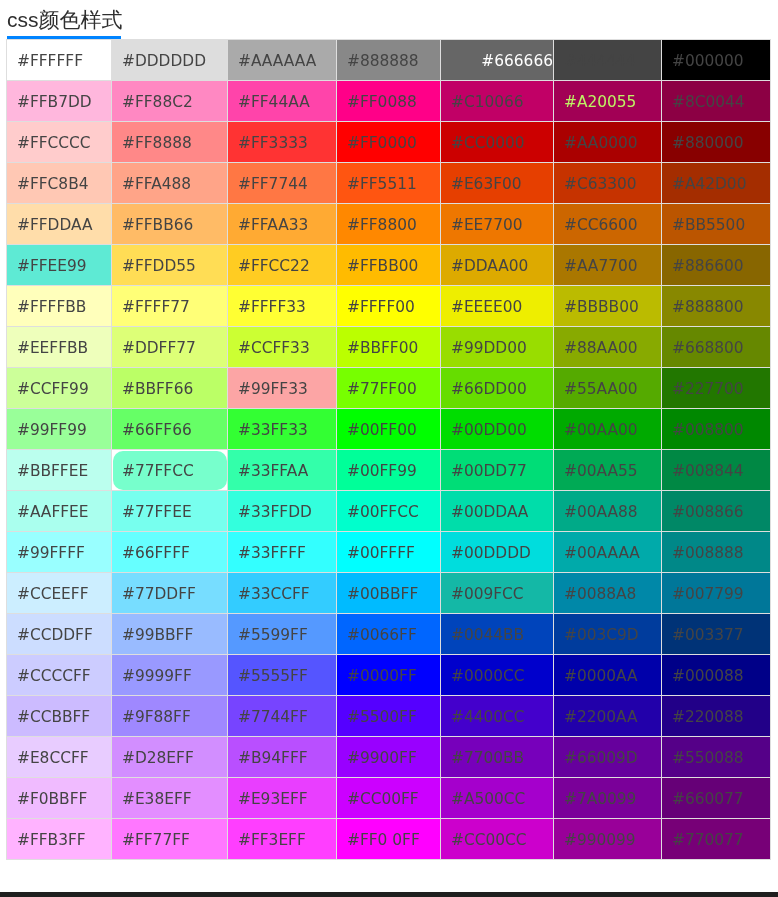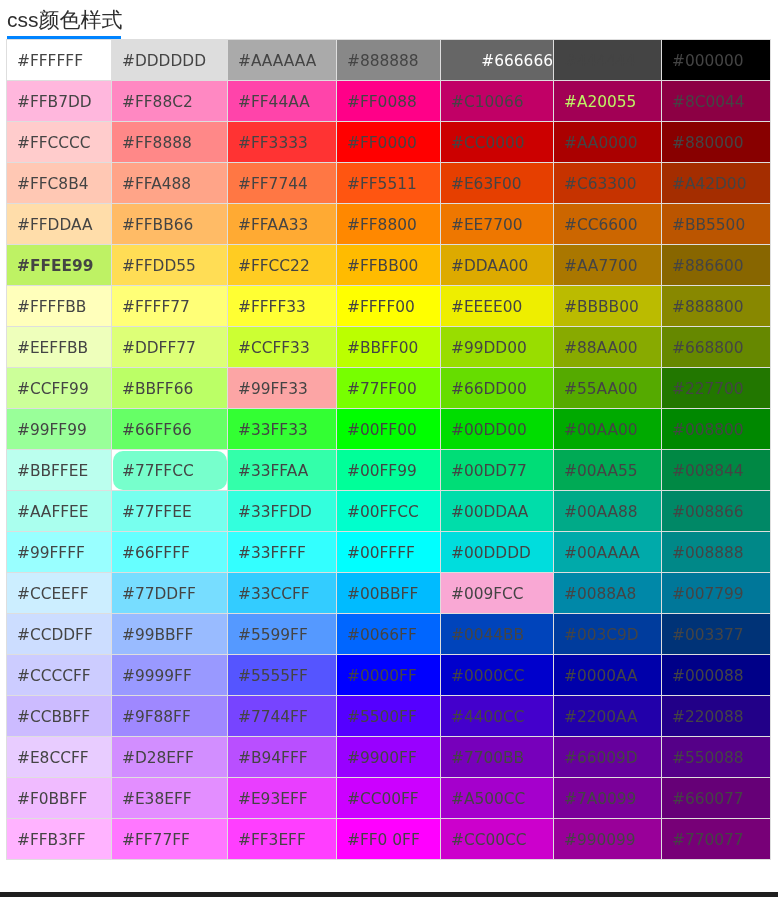--- a/index.html
+++ b/index.html
@@ -112,21 +112,21 @@
         <tr>
           <td style="background-color: rgb(255, 221, 170); color: rgb(68, 68, 68); border-color: rgb(222, 222, 222);">#FFDDAA</td>
           <td style="background-color: rgb(255, 187, 102); color: rgb(68, 68, 68); border-color: rgb(222, 222, 222);">#FFBB66</td>
           <td style="background-color: rgb(255, 170, 51); color: rgb(68, 68, 68); border-color: rgb(222, 222, 222);">#FFAA33</td>
           <td style="background-color: rgb(255, 136, 0); color: rgb(68, 68, 68); border-color: rgb(222, 222, 222);">#FF8800</td>
           <td style="background-color: rgb(238, 119, 0); color: rgb(68, 68, 68); border-color: rgb(222, 222, 222);">#EE7700</td>
           <td style="background-color: rgb(204, 102, 0); color: rgb(68, 68, 68); border-color: rgb(222, 222, 222);">#CC6600</td>
           <td style="background-color: rgb(187, 85, 0); color: rgb(68, 68, 68); border-color: rgb(222, 222, 222);">#BB5500</td>
         </tr>
         <tr>
-          <td style="background-color: #bef264; color: rgb(68, 68, 68); border-color: rgb(222, 222, 222); font-weight: bold;">#FFEE99</td>
+          <td style="background-color: #5eead4; color: rgb(68, 68, 68); border-color: rgb(222, 222, 222);">#FFEE99</td>
           <td style="background-color: rgb(255, 221, 85); color: rgb(68, 68, 68); border-color: rgb(222, 222, 222);">#FFDD55</td>
           <td style="background-color: rgb(255, 204, 34); color: rgb(68, 68, 68); border-color: rgb(222, 222, 222);">#FFCC22</td>
           <td style="background-color: rgb(255, 187, 0); color: rgb(68, 68, 68); border-color: rgb(222, 222, 222);">#FFBB00</td>
           <td style="background-color: rgb(221, 170, 0); color: rgb(68, 68, 68); border-color: rgb(222, 222, 222);">#DDAA00</td>
           <td style="background-color: rgb(170, 119, 0); color: rgb(68, 68, 68); border-color: rgb(222, 222, 222);">#AA7700</td>
           <td style="background-color: rgb(136, 102, 0); color: rgb(68, 68, 68); border-color: rgb(222, 222, 222);">#886600</td>
         </tr>
         <tr>
           <td style="background-color: rgb(255, 255, 187); color: rgb(68, 68, 68); border-color: rgb(222, 222, 222);">#FFFFBB</td>
           <td style="background-color: rgb(255, 255, 119); color: rgb(68, 68, 68); border-color: rgb(222, 222, 222);">#FFFF77</td>
@@ -188,21 +188,21 @@
           <td style="background-color: rgb(0, 255, 255); color: rgb(68, 68, 68); border-color: rgb(222, 222, 222);">#00FFFF</td>
           <td style="background-color: rgb(0, 221, 221); color: rgb(68, 68, 68); border-color: rgb(222, 222, 222);">#00DDDD</td>
           <td style="background-color: rgb(0, 170, 170); color: rgb(68, 68, 68); border-color: rgb(222, 222, 222);">#00AAAA</td>
           <td style="background-color: rgb(0, 136, 136); color: rgb(68, 68, 68); border-color: rgb(222, 222, 222);">#008888</td>
         </tr>
         <tr>
           <td style="background-color: rgb(204, 238, 255); color: rgb(68, 68, 68); border-color: rgb(222, 222, 222);">#CCEEFF</td>
           <td style="background-color: rgb(119, 221, 255); color: rgb(68, 68, 68); border-color: rgb(222, 222, 222);">#77DDFF</td>
           <td style="background-color: rgb(51, 204, 255); color: rgb(68, 68, 68); border-color: rgb(222, 222, 222);">#33CCFF</td>
           <td style="background-color: rgb(0, 187, 255); color: rgb(68, 68, 68); border-color: rgb(222, 222, 222);">#00BBFF</td>
-          <td style="background-color: #f9a8d4; color: rgb(68, 68, 68); border-color: rgb(222, 222, 222);">#009FCC</td>
+          <td style="background-color: #14b8a6; color: rgb(68, 68, 68); border-color: rgb(222, 222, 222);">#009FCC</td>
           <td style="background-color: rgb(0, 136, 168); color: rgb(68, 68, 68); border-color: rgb(222, 222, 222);">#0088A8</td>
           <td style="background-color: rgb(0, 119, 153); color: rgb(68, 68, 68); border-color: rgb(222, 222, 222);">#007799</td>
         </tr>
         <tr>
           <td style="background-color: rgb(204, 221, 255); color: rgb(68, 68, 68); border-color: rgb(222, 222, 222);">#CCDDFF</td>
           <td style="background-color: rgb(153, 187, 255); color: rgb(68, 68, 68); border-color: rgb(222, 222, 222);">#99BBFF</td>
           <td style="background-color: rgb(85, 153, 255); color: rgb(68, 68, 68); border-color: rgb(222, 222, 222);">#5599FF</td>
           <td style="background-color: rgb(0, 102, 255); color: rgb(68, 68, 68); border-color: rgb(222, 222, 222);">#0066FF</td>
           <td style="background-color: rgb(0, 68, 187); color: rgb(68, 68, 68); border-color: rgb(222, 222, 222);">#0044BB</td>
           <td style="background-color: rgb(0, 60, 157); color: rgb(68, 68, 68); border-color: rgb(222, 222, 222);">#003C9D</td>

